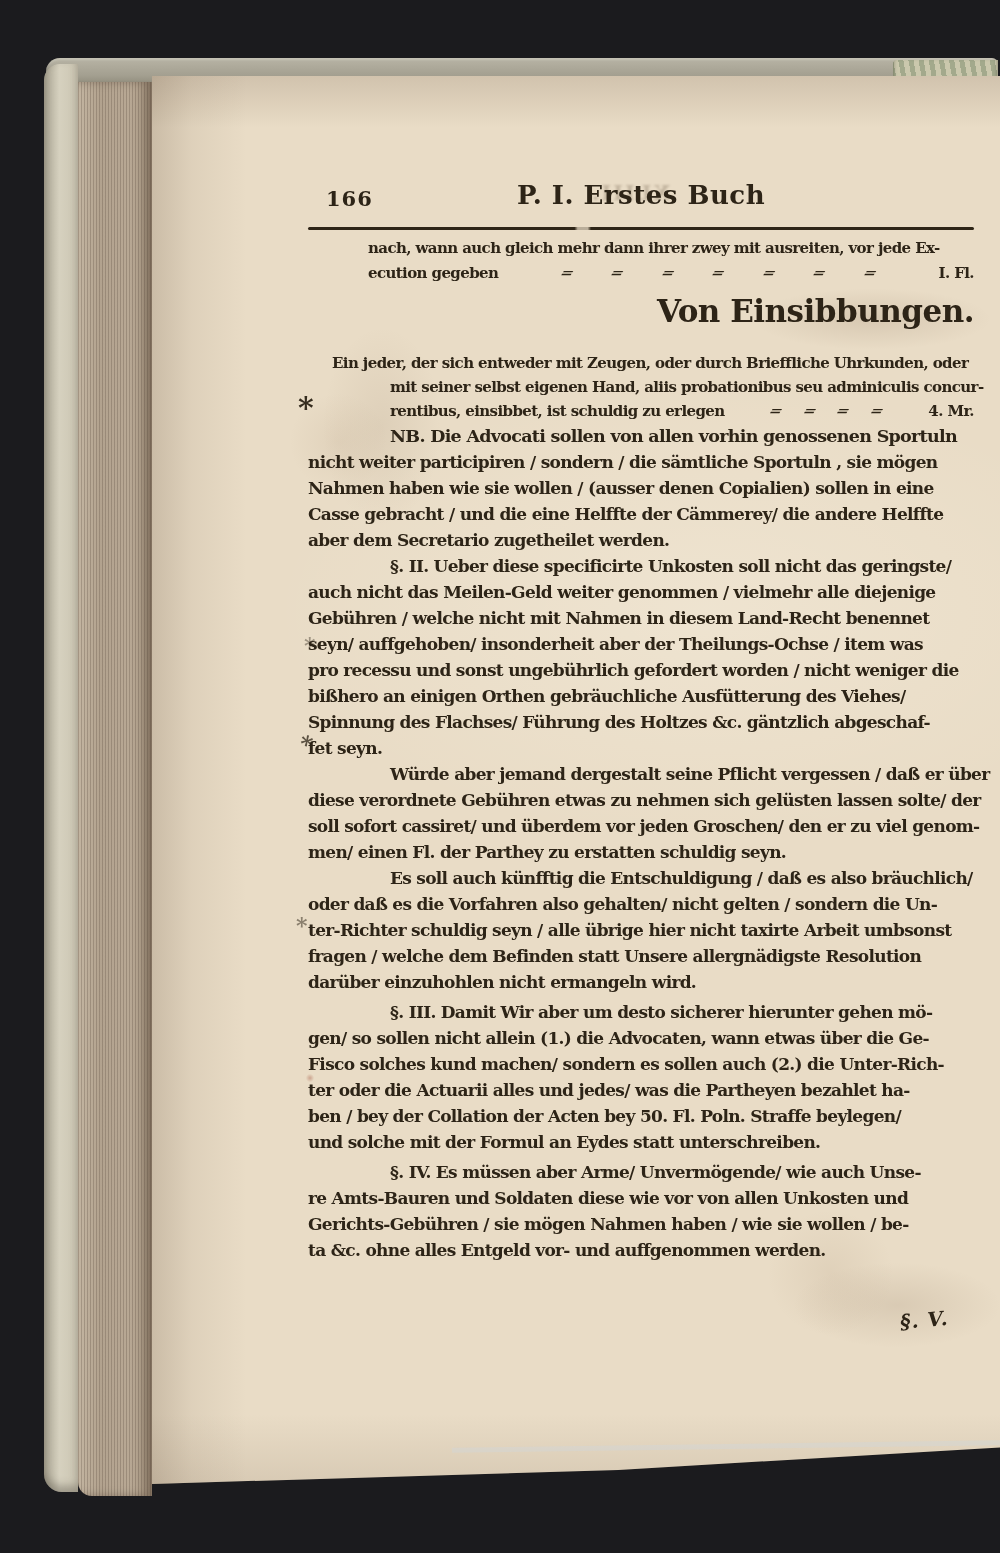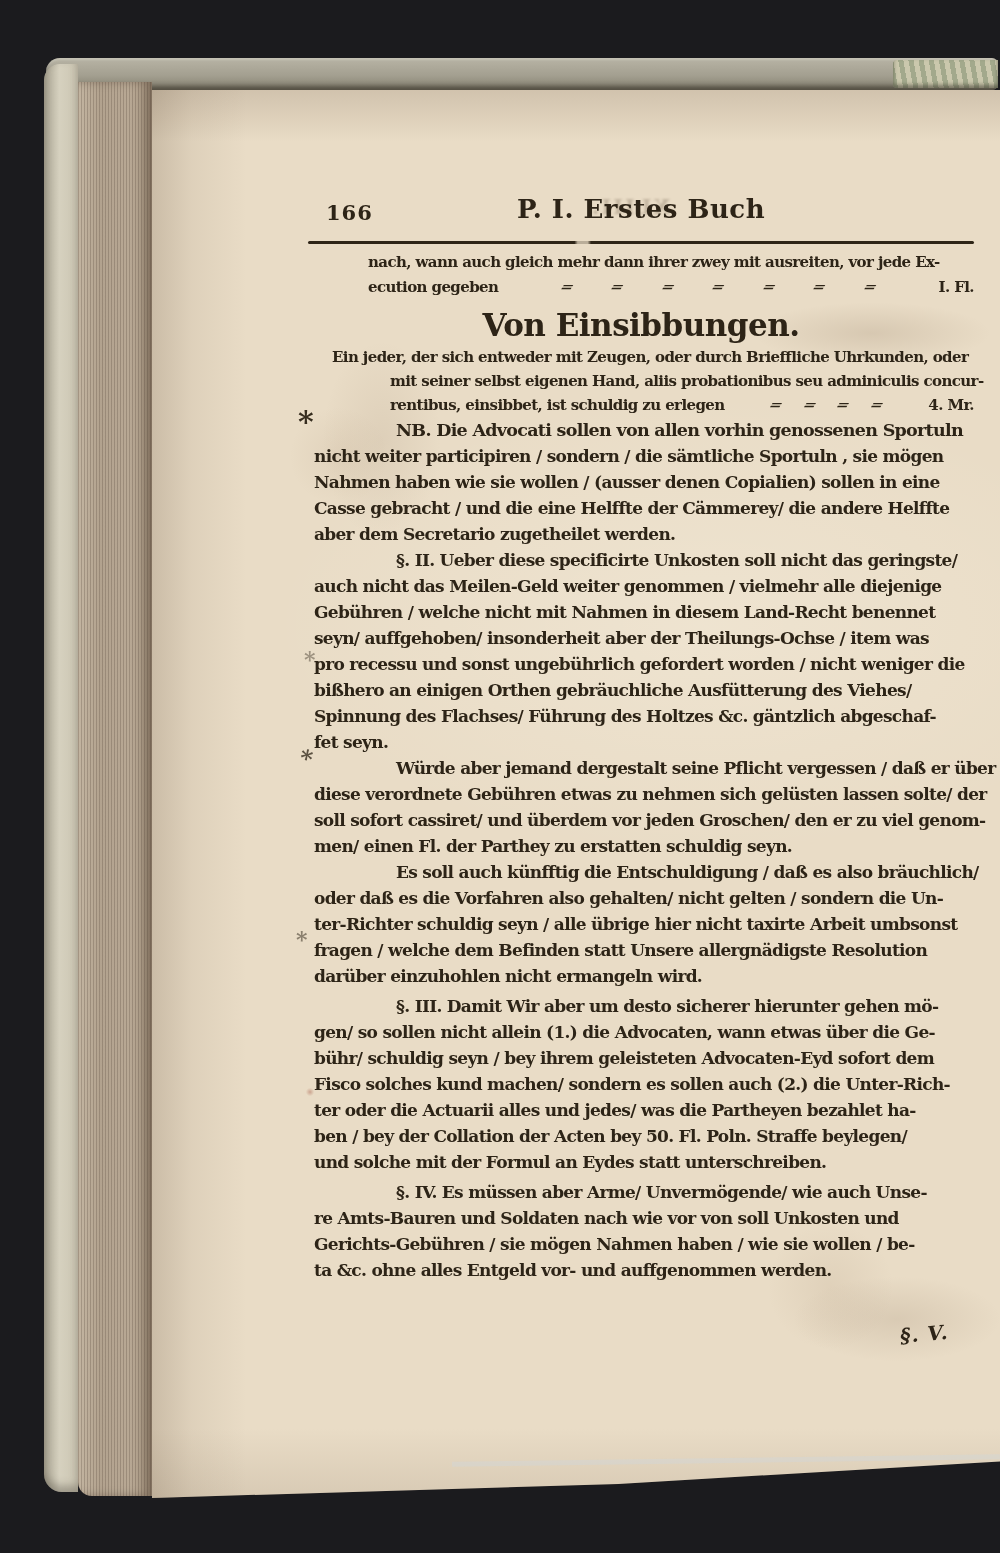--- a/index.html
+++ b/index.html
@@ -30,21 +30,21 @@
   .stack-left{
     position:absolute;left:78px;top:82px;width:74px;height:1414px;
     background:
       repeating-linear-gradient(90deg, rgba(85,70,58,.28) 0 1px, rgba(0,0,0,0) 1px 3px),
       linear-gradient(90deg,#c4b6a2 0%,#b2a28e 30%,#b8a894 70%,#a5947f 100%);
     box-shadow:inset -7px 0 9px rgba(70,55,42,.38);
     border-radius:0 0 0 14px;
   }
   
   .page{
-    position:absolute;left:152px;top:90px;width:848px;height:1408px;
+    position:absolute;left:152px;top:76px;width:848px;height:1408px;
     clip-path:polygon(0 0,100% 0,100% 97.4%,55% 99%,0 100%);
     background:
       radial-gradient(circle 6px at 158px 1002px, rgba(150,60,40,.35), transparent 70%),
       radial-gradient(circle 90px at 80% 85%, rgba(140,110,80,.10), transparent 70%),
       radial-gradient(circle 70px at 22% 26%, rgba(140,110,80,.09), transparent 70%),
       radial-gradient(ellipse 600px 320px at 65% 38%, rgba(255,250,238,.25), transparent 72%),
       linear-gradient(90deg, rgba(95,75,55,.22) 0, rgba(95,75,55,.08) 40px, rgba(0,0,0,0) 95px),
       linear-gradient(180deg, rgba(100,80,60,.18) 0, rgba(0,0,0,0) 52px),
       linear-gradient(0deg, rgba(100,80,60,.13) 0, rgba(0,0,0,0) 70px),
       #e9dcc6;
@@ -64,28 +64,28 @@
   .rule{
     position:absolute;top:151px;left:156px;width:666px;height:3px;
     background:linear-gradient(90deg,#2e2517 0 40%, rgba(46,37,23,.25) 40.5% 42%, #2e2517 42.5% 100%);
     border-radius:2px;
   }
   
   .textflow{position:absolute;top:160px;left:156px;width:666px;}
   .tline{white-space:nowrap;}
   .small-line{font-size:15px;line-height:25px;font-weight:700;letter-spacing:-.6px;}
   .eins-line{font-size:15px;line-height:24px;font-weight:700;letter-spacing:-.6px;}
-  .body-line{font-size:17px;line-height:26px;font-weight:700;letter-spacing:-.7px;margin-left:6px;}
+  .body-line{font-size:17px;line-height:26px;font-weight:700;letter-spacing:-.7px;}
   .ind60{padding-left:60px;}
   .ind24{padding-left:24px;}
   .ind82{padding-left:82px;}
   .nb-first{font-size:17.5px;}
   .mt4{margin-top:4px;}
   .heading{
-    margin:5px 0 0 0;text-align:center;
+    margin:5px 0 20px 0;text-align:right;
     font-size:31px;line-height:40px;font-weight:700;letter-spacing:-.5px;
   }
   
   .fee{display:flex;align-items:center;}
   .fee .ticks{flex:1;display:flex;justify-content:space-evenly;align-items:baseline;padding:0 24px;}
   .tick{
     font-style:normal;display:inline-block;font-weight:700;font-size:15px;
     transform:skewX(-32deg) scaleY(.85);
   }
   .fee .val{font-weight:700;}
@@ -200,30 +200,29 @@
       <div class="tline body-line ind82">Es soll auch künfftig die Entschuldigung / daß es also bräuchlich/</div>
       <div class="tline body-line">oder daß es die Vorfahren also gehalten/ nicht gelten / sondern die Un-</div>
       <div class="tline body-line">ter-Richter schuldig seyn / alle übrige hier nicht taxirte Arbeit umbsonst</div>
       <div class="tline body-line">fragen / welche dem Befinden statt Unsere allergnädigste Resolution</div>
       <div class="tline body-line">darüber einzuhohlen nicht ermangeln wird.</div>
     </div>
 
     <div class="para mt4">
       <div class="tline body-line ind82">§. III.  Damit Wir aber um desto sicherer hierunter gehen mö-</div>
       <div class="tline body-line">gen/ so sollen nicht allein (1.) die Advocaten, wann etwas über die Ge-</div>
-      <div class="tline body-line">bühr/ schuldig seyn /  bey ihrem geleisteten Advocaten-Eyd sofort dem</div>
       <div class="tline body-line">Fisco solches kund machen/ sondern es sollen auch (2.) die Unter-Rich-</div>
       <div class="tline body-line">ter oder die Actuarii alles und jedes/ was die Partheyen bezahlet ha-</div>
       <div class="tline body-line">ben / bey der Collation der Acten bey 50. Fl. Poln. Straffe beylegen/</div>
       <div class="tline body-line">und solche mit der Formul an Eydes statt unterschreiben.</div>
     </div>
 
     <div class="para mt4">
       <div class="tline body-line ind82">§. IV.  Es müssen aber Arme/ Unvermögende/ wie auch Unse-</div>
-      <div class="tline body-line">re Amts-Bauren und Soldaten nach wie vor von soll Unkosten und</div>
+      <div class="tline body-line">re Amts-Bauren und Soldaten diese wie vor von allen Unkosten und</div>
       <div class="tline body-line">Gerichts-Gebühren / sie mögen Nahmen haben / wie sie wollen / be-</div>
       <div class="tline body-line">ta &amp;c. ohne alles Entgeld vor- und auffgenommen werden.</div>
     </div>
 
   </div>
 
   <div class="mstar star1">*</div>
   <div class="mstar star2">*</div>
   <div class="mstar star3">*</div>
   <div class="mstar star4">*</div>

